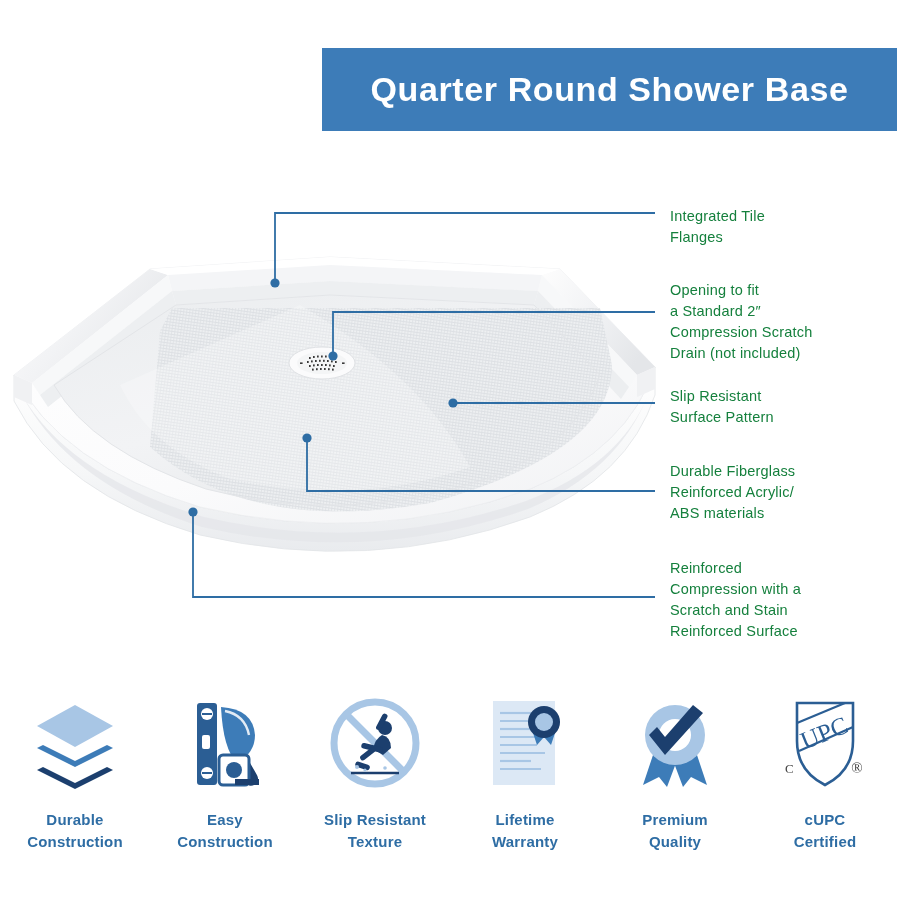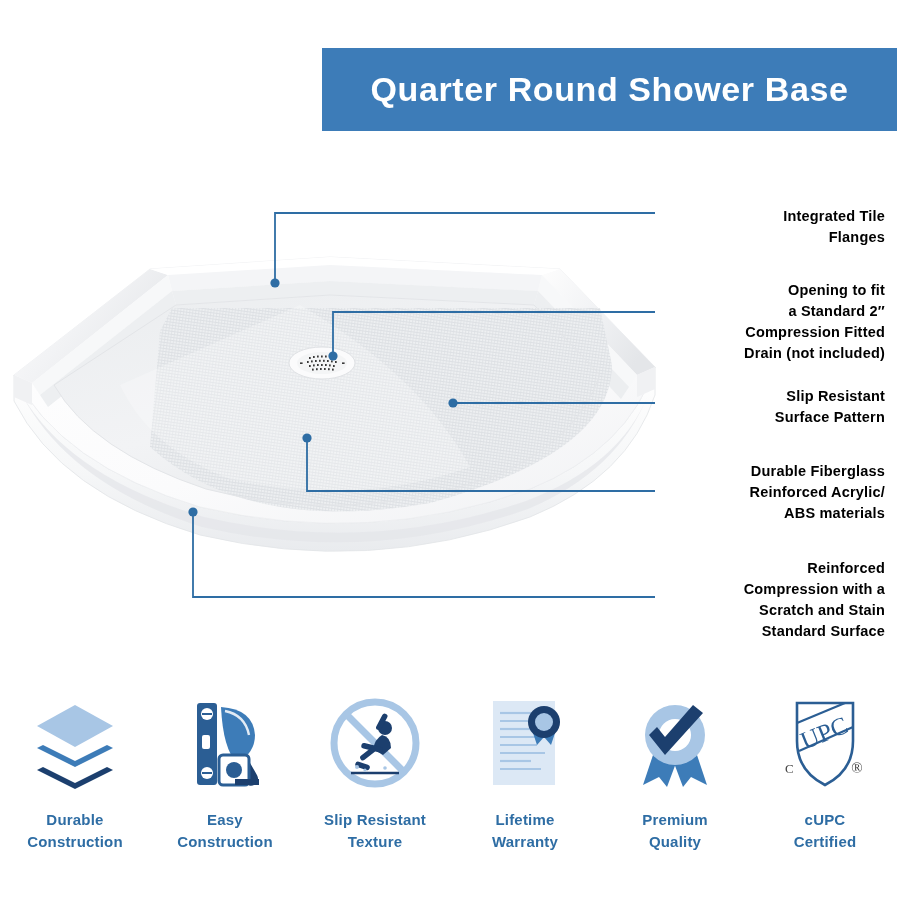--- a/index.html
+++ b/index.html
@@ -28,27 +28,26 @@
 
   
   #product { position: absolute; left: 0px; top: 235px; width: 670px; height: 320px; }
 
   
   #callout-lines { position: absolute; left: 0; top: 0; width: 900px; height: 900px; pointer-events: none; }
 
   
   .callout-text {
     position: absolute;
-    color: #000000;
+    color: #15803d;
     font-size: 14.5px;
-    font-weight: bold;
+    font-weight: normal;
     line-height: 1.45;
     letter-spacing: 0.2px;
     width: 215px;
-    text-align: right;
   }
   #co-0 { left: 670px; top: 206px; }
   #co-1 { left: 670px; top: 280px; }
   #co-2 { left: 670px; top: 386px; }
   #co-3 { left: 670px; top: 461px; }
   #co-4 { left: 670px; top: 558px; }
 
   
   #features {
     position: absolute; left: 0px; top: 690px;
@@ -231,40 +230,40 @@
   </svg>
 
   <div class="callout-text" id="co-0">
     <div>Integrated Tile</div>
     <div>Flanges</div>
   </div>
 
   <div class="callout-text" id="co-1">
     <div>Opening to fit</div>
     <div>a Standard 2″</div>
-    <div>Compression Fitted</div>
+    <div>Compression Scratch</div>
     <div>Drain (not included)</div>
   </div>
 
   <div class="callout-text" id="co-2">
     <div>Slip Resistant</div>
     <div>Surface Pattern</div>
   </div>
 
   <div class="callout-text" id="co-3">
     <div>Durable Fiberglass</div>
     <div>Reinforced Acrylic/</div>
     <div>ABS materials</div>
   </div>
 
   <div class="callout-text" id="co-4">
     <div>Reinforced</div>
     <div>Compression with a</div>
     <div>Scratch and Stain</div>
-    <div>Standard Surface</div>
+    <div>Reinforced Surface</div>
   </div>
 
   <div id="features">
 
     <div class="feature">
       <div class="feature-icon">
         <svg width="100" height="100" viewBox="0 0 100 100">
           <polygon points="50,58 12,77 50,96 88,77" fill="#1c3f6e"></polygon>
           <polygon points="50,58 12,77 50,96 88,77" fill="#ffffff" opacity="0"></polygon>
           <polygon points="50,52 12,71 50,90 88,71" fill="#ffffff"></polygon>

